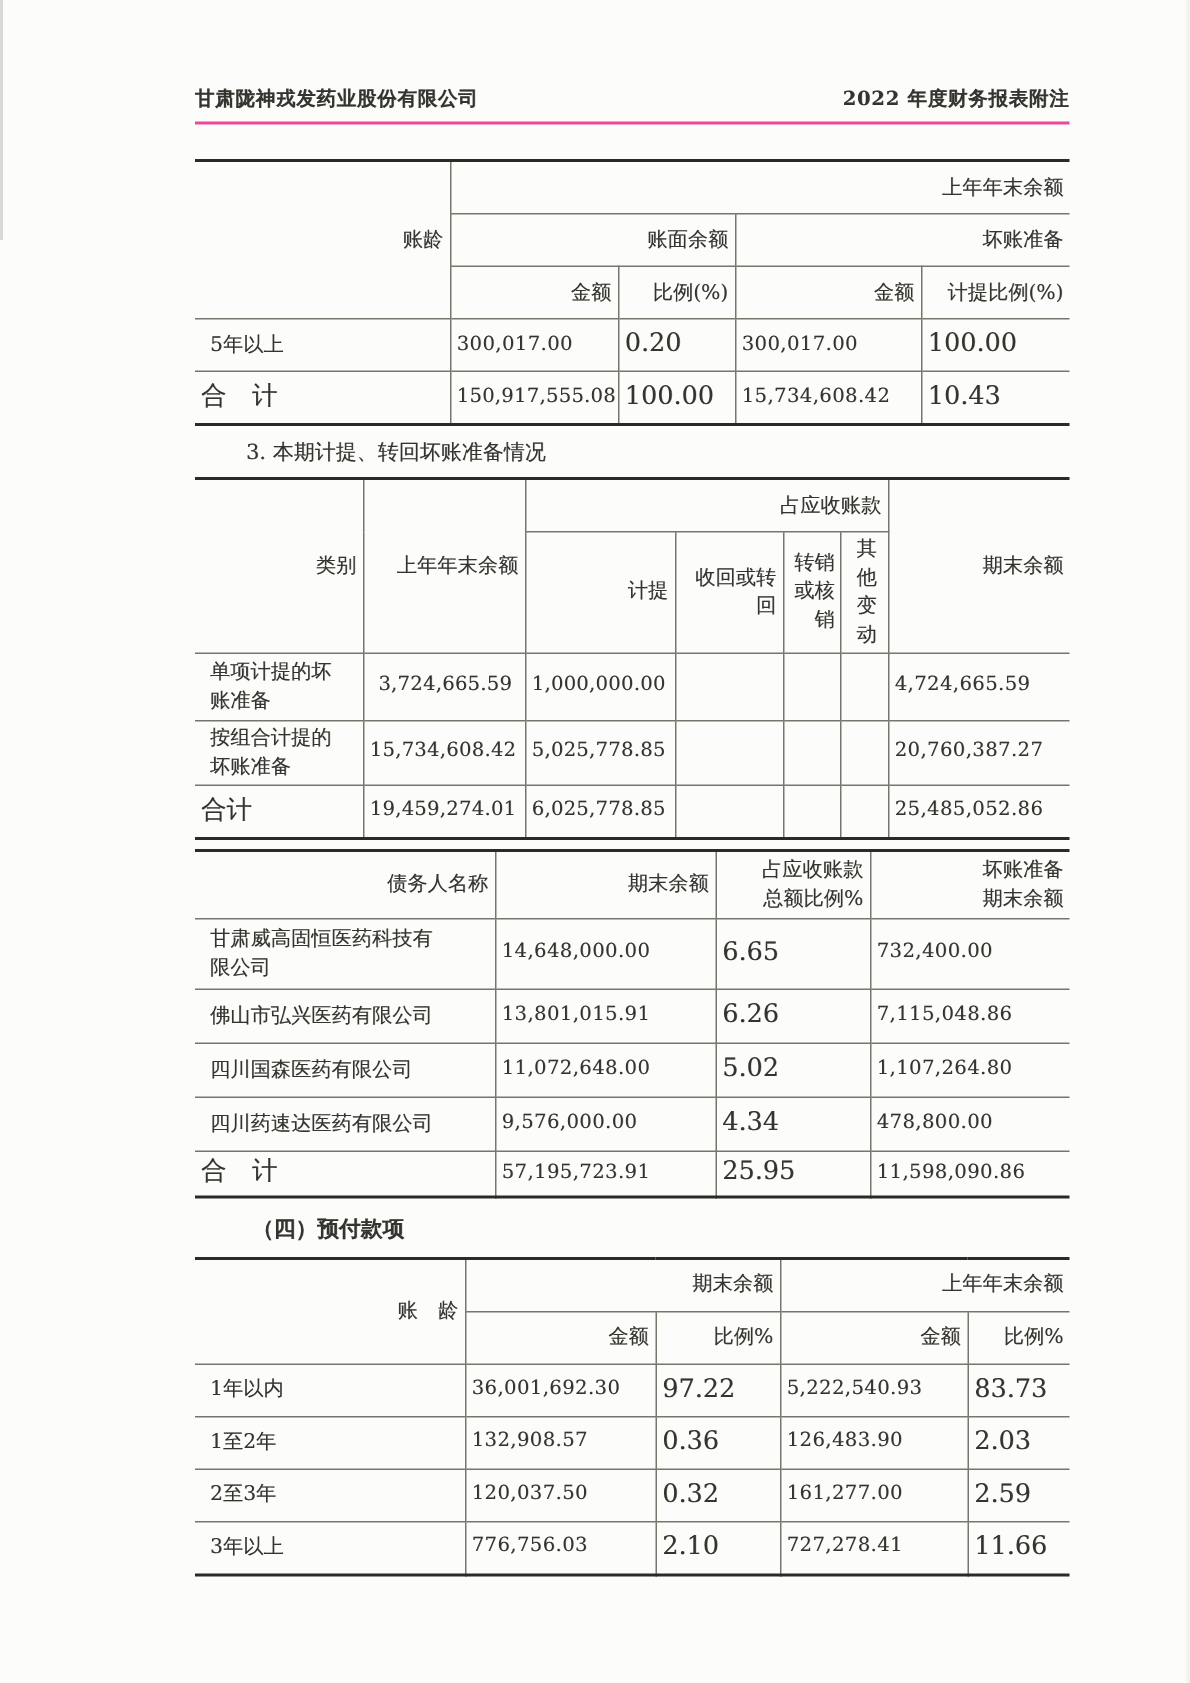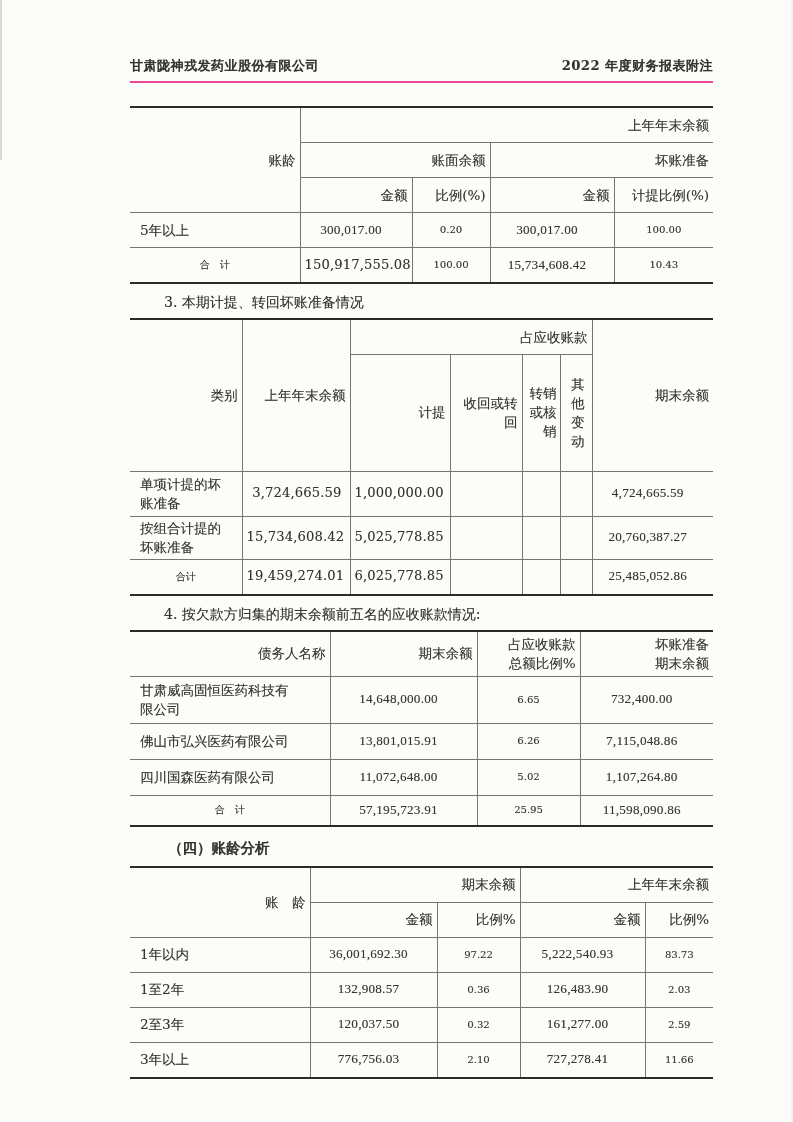--- a/index.html
+++ b/index.html
@@ -25,23 +25,23 @@
 
   table{
     border-collapse:collapse;table-layout:fixed;width:583px;
     border-top:2px solid #2b2a25;border-bottom:2px solid #2b2a25;
     border-left:hidden;border-right:hidden;
     font-size:13.5px;
   }
   td{border:1px solid #77756c;vertical-align:middle;padding:2px 4px;line-height:1.4;overflow:hidden;}
   .hd{text-align:right;}
   .lbl{text-align:left;padding-left:10px;}
-  .num{text-align:center;padding-right:14px;font-size:13px;letter-spacing:0.3px;font-family:Liberation Serif, serif;}
+  .num{text-align:left;padding-right:14px;font-size:13px;letter-spacing:0.3px;}
   .num-sm{text-align:right;padding-right:8px;font-size:13px;letter-spacing:0.2px;}
-  .ctr{text-align:center;font-size:10px;}
+  .ctr{font-size:17px;}
   .pre{white-space:pre-line;}
   .brk{word-break:break-all;}
 
   .t1{margin-top:23px;}
   .t1 .r30 td{height:30px;}
   .t2{margin-top:6px;}
   .t3{margin-top:6px;}
   .t4{margin-top:8px;}
 
   .sec-title{font-size:14px;margin:8px 0 0 34px;line-height:20px;}
@@ -116,21 +116,21 @@
         <tr>
       <td class="hd" rowspan="2" style="height:98px">类别</td>
       <td class="hd" rowspan="2">上年年末余额</td>
       <td class="hd" colspan="4" style="height:30px">占应收账款</td>
       <td class="hd" rowspan="2">期末余额</td>
     </tr>
     <tr>
       <td class="hd" style="height:66px">计提</td>
       <td class="hd brk" style="padding:2px 4px">收回或转回</td>
       <td class="hd brk" style="padding:2px 3px">转销或核销</td>
-      <td class="hd brk" style="padding:20px 7px">其他变动</td>
+      <td class="hd brk" style="padding:2px 7px">其他变动</td>
     </tr>
     <tr>
       <td class="lbl" style="height:40px;padding-right:18px">单项计提的坏账准备</td>
       <td class="num-sm">3,724,665.59</td>
       <td class="num-sm">1,000,000.00</td>
       <td></td>
       <td></td>
       <td></td>
       <td class="num">4,724,665.59</td>
     </tr>
@@ -148,21 +148,20 @@
       <td class="num-sm">19,459,274.01</td>
       <td class="num-sm">6,025,778.85</td>
       <td></td>
       <td></td>
       <td></td>
       <td class="num">25,485,052.86</td>
     </tr>
   </tbody>
     </table>
 
-  <div class="sec-title">4. 按欠款方归集的期末余额前五名的应收账款情况:</div>
 
   <table class="t3">
     <colgroup>
         <col style="width:200px">
         <col style="width:147px">
         <col style="width:103px">
         <col style="width:133px">
       </colgroup>
     <tbody>
         <tr>
@@ -185,29 +184,35 @@
       <td class="ctr">6.26</td>
       <td class="num">7,115,048.86</td>
     </tr>
     <tr>
       <td class="lbl" style="height:31px">四川国森医药有限公司</td>
       <td class="num">11,072,648.00</td>
       <td class="ctr">5.02</td>
       <td class="num">1,107,264.80</td>
     </tr>
     <tr>
+      <td class="lbl" style="height:31px">四川药速达医药有限公司</td>
+      <td class="num">9,576,000.00</td>
+      <td class="ctr">4.34</td>
+      <td class="num">478,800.00</td>
+    </tr>
+    <tr>
       <td class="ctr" style="height:25px">合　计</td>
       <td class="num">57,195,723.91</td>
       <td class="ctr">25.95</td>
       <td class="num">11,598,090.86</td>
     </tr>
   </tbody>
     </table>
 
-  <div class="sec-title-bold">（四）账龄分析</div>
+  <div class="sec-title-bold">（四）预付款项</div>
 
   <table class="t4">
     <colgroup>
         <col style="width:180px">
         <col style="width:127px">
         <col style="width:83px">
         <col style="width:125px">
         <col style="width:68px">
       </colgroup>
     <tbody>

